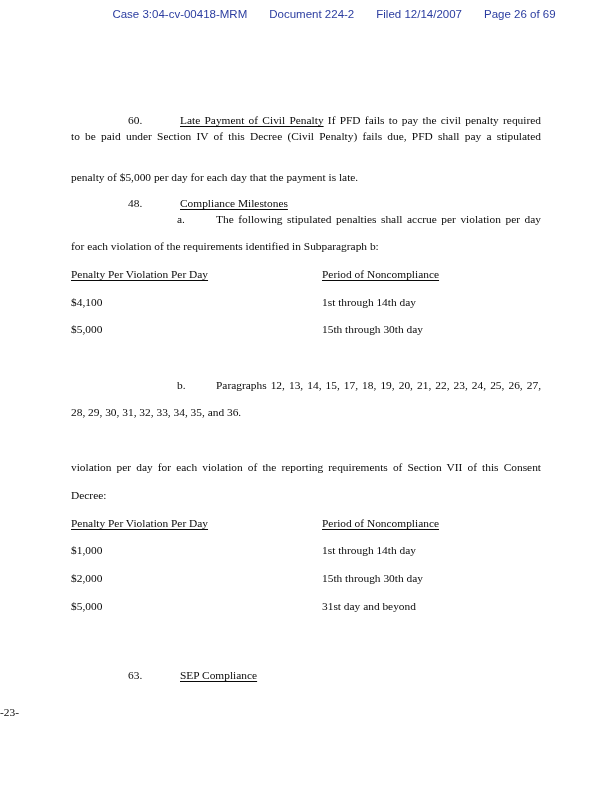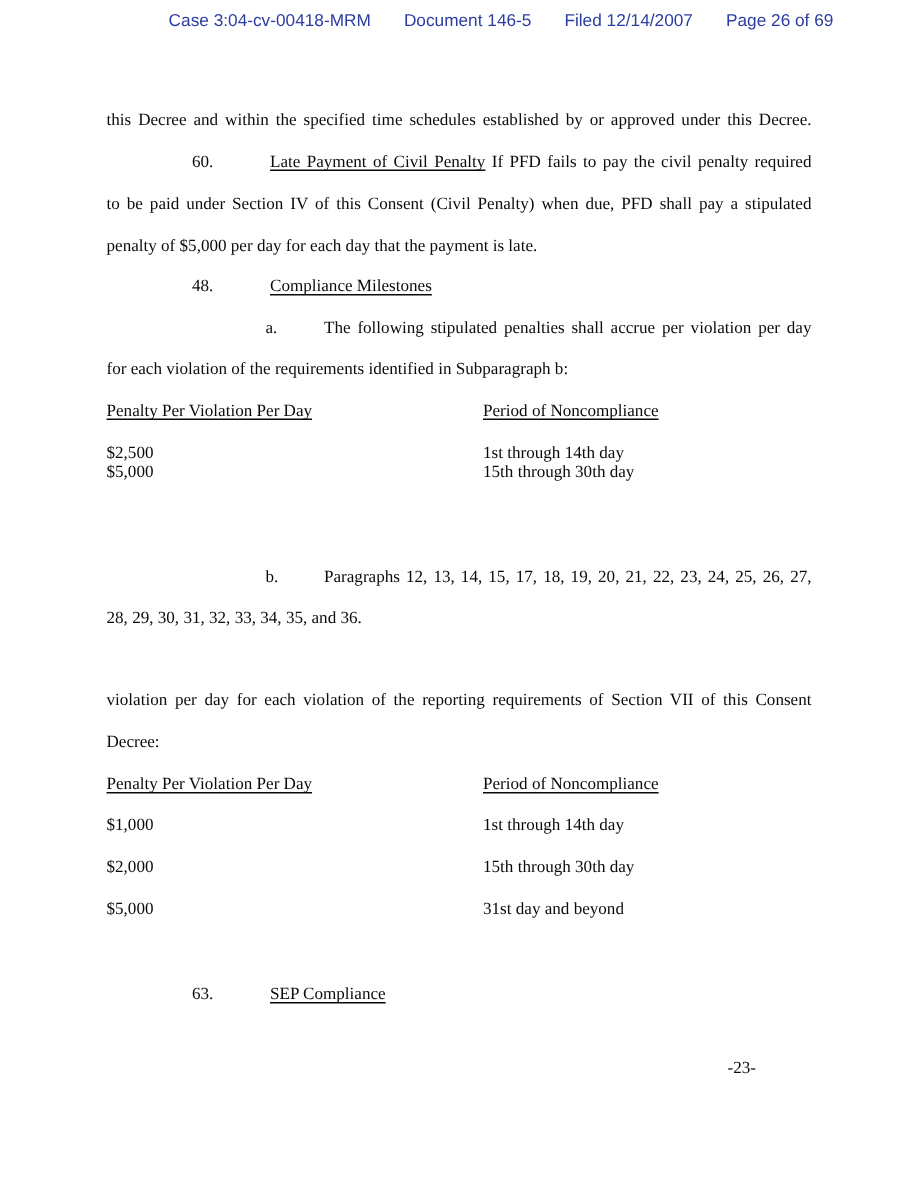--- a/index.html
+++ b/index.html
@@ -38,64 +38,63 @@
     width: 470px;
     font-size: 11.4px;
     line-height: 17px;
     white-space: nowrap;
   }
   .jl {
     text-align: justify;
     text-align-last: justify;
   }
   .sp-num  { display: inline-block; width: 57px; }   
-  .num-box { display: inline-block; width: 52px; }   
+  .num-box { display: inline-block; width: 52px; margin-top: 12px; }   
   .sp-sub  { display: inline-block; width: 106px; }  
   .sub-box { display: inline-block; width: 39px; }   
   .col1    { display: inline-block; width: 251px; }  
   u, .ul {
     text-decoration: underline;
     text-underline-offset: 2px;
   }
   .footer {
     position: absolute;
     top: 704px;
     left: 0;
     width: 504px;
-    text-align: right;
+    text-align: left;
     font-size: 11.4px;
     line-height: 17px;
   }
 </style>
 </head>
 <body>
 
 <div class="page">
 
   <div class="stamp">
       <span>Case 3:04-cv-00418-MRM</span>
-      <span>Document 146-5</span>
+      <span>Document 224-2</span>
       <span>Filed 12/14/2007</span>
       <span>Page 26 of 69</span>
     </div>
 
-  <div class="line jl" style="top:72px">this Decree and within the specified time schedules established by or approved under this Decree.</div>
 
   <div class="line jl" style="top:100px"><span class="sp-num"></span><span class="num-box">60.</span><span class="ul">Late Payment of Civil Penalty</span><span> If PFD fails to pay the civil penalty required</span></div>
-  <div class="line jl" style="top:128px">to be paid under Section IV of this Consent (Civil Penalty) when due, PFD shall pay a stipulated</div>
-  <div class="line" style="top:156px">penalty of $5,000 per day for each day that the payment is late.</div>
+  <div class="line jl" style="top:128px">to be paid under Section IV of this Decree (Civil Penalty) fails due, PFD shall pay a stipulated</div>
+  <div class="line" style="top:169px">penalty of $5,000 per day for each day that the payment is late.</div>
 
   <div class="line" style="top:183px"><span class="sp-num"></span><span class="num-box">48.</span><span class="ul">Compliance Milestones</span></div>
 
   <div class="line" style="top:238px">for each violation of the requirements identified in Subparagraph b:</div>
   <div class="line jl" style="top:211px"><span class="sp-sub"></span><span class="sub-box">a.</span><span>The following stipulated penalties shall accrue per violation per day</span></div>
 
   <div class="line" style="top:266px"><span class="col1"><span class="ul">Penalty Per Violation Per Day</span></span><span class="ul">Period of Noncompliance</span></div>
-  <div class="line" style="top:294px"><span class="col1">$2,500</span><span>1st through 14th day</span></div>
-  <div class="line" style="top:307px"><span class="col1">$5,000</span><span>15th through 30th day</span></div>
+  <div class="line" style="top:294px"><span class="col1">$4,100</span><span>1st through 14th day</span></div>
+  <div class="line" style="top:321px"><span class="col1">$5,000</span><span>15th through 30th day</span></div>
 
   <div class="line jl" style="top:377px"><span class="sp-sub"></span><span class="sub-box">b.</span><span>Paragraphs 12, 13, 14, 15, 17, 18, 19, 20, 21, 22, 23, 24, 25, 26, 27,</span></div>
   <div class="line" style="top:404px">28, 29, 30, 31, 32, 33, 34, 35, and 36.</div>
 
   <div class="line" style="top:487px">Decree:</div>
   <div class="line jl" style="top:459px">violation per day for each violation of the reporting requirements of Section VII of this Consent</div>
 
   <div class="line" style="top:515px"><span class="col1"><span class="ul">Penalty Per Violation Per Day</span></span><span class="ul">Period of Noncompliance</span></div>
   <div class="line" style="top:542px"><span class="col1">$1,000</span><span>1st through 14th day</span></div>
   <div class="line" style="top:570px"><span class="col1">$2,000</span><span>15th through 30th day</span></div>

